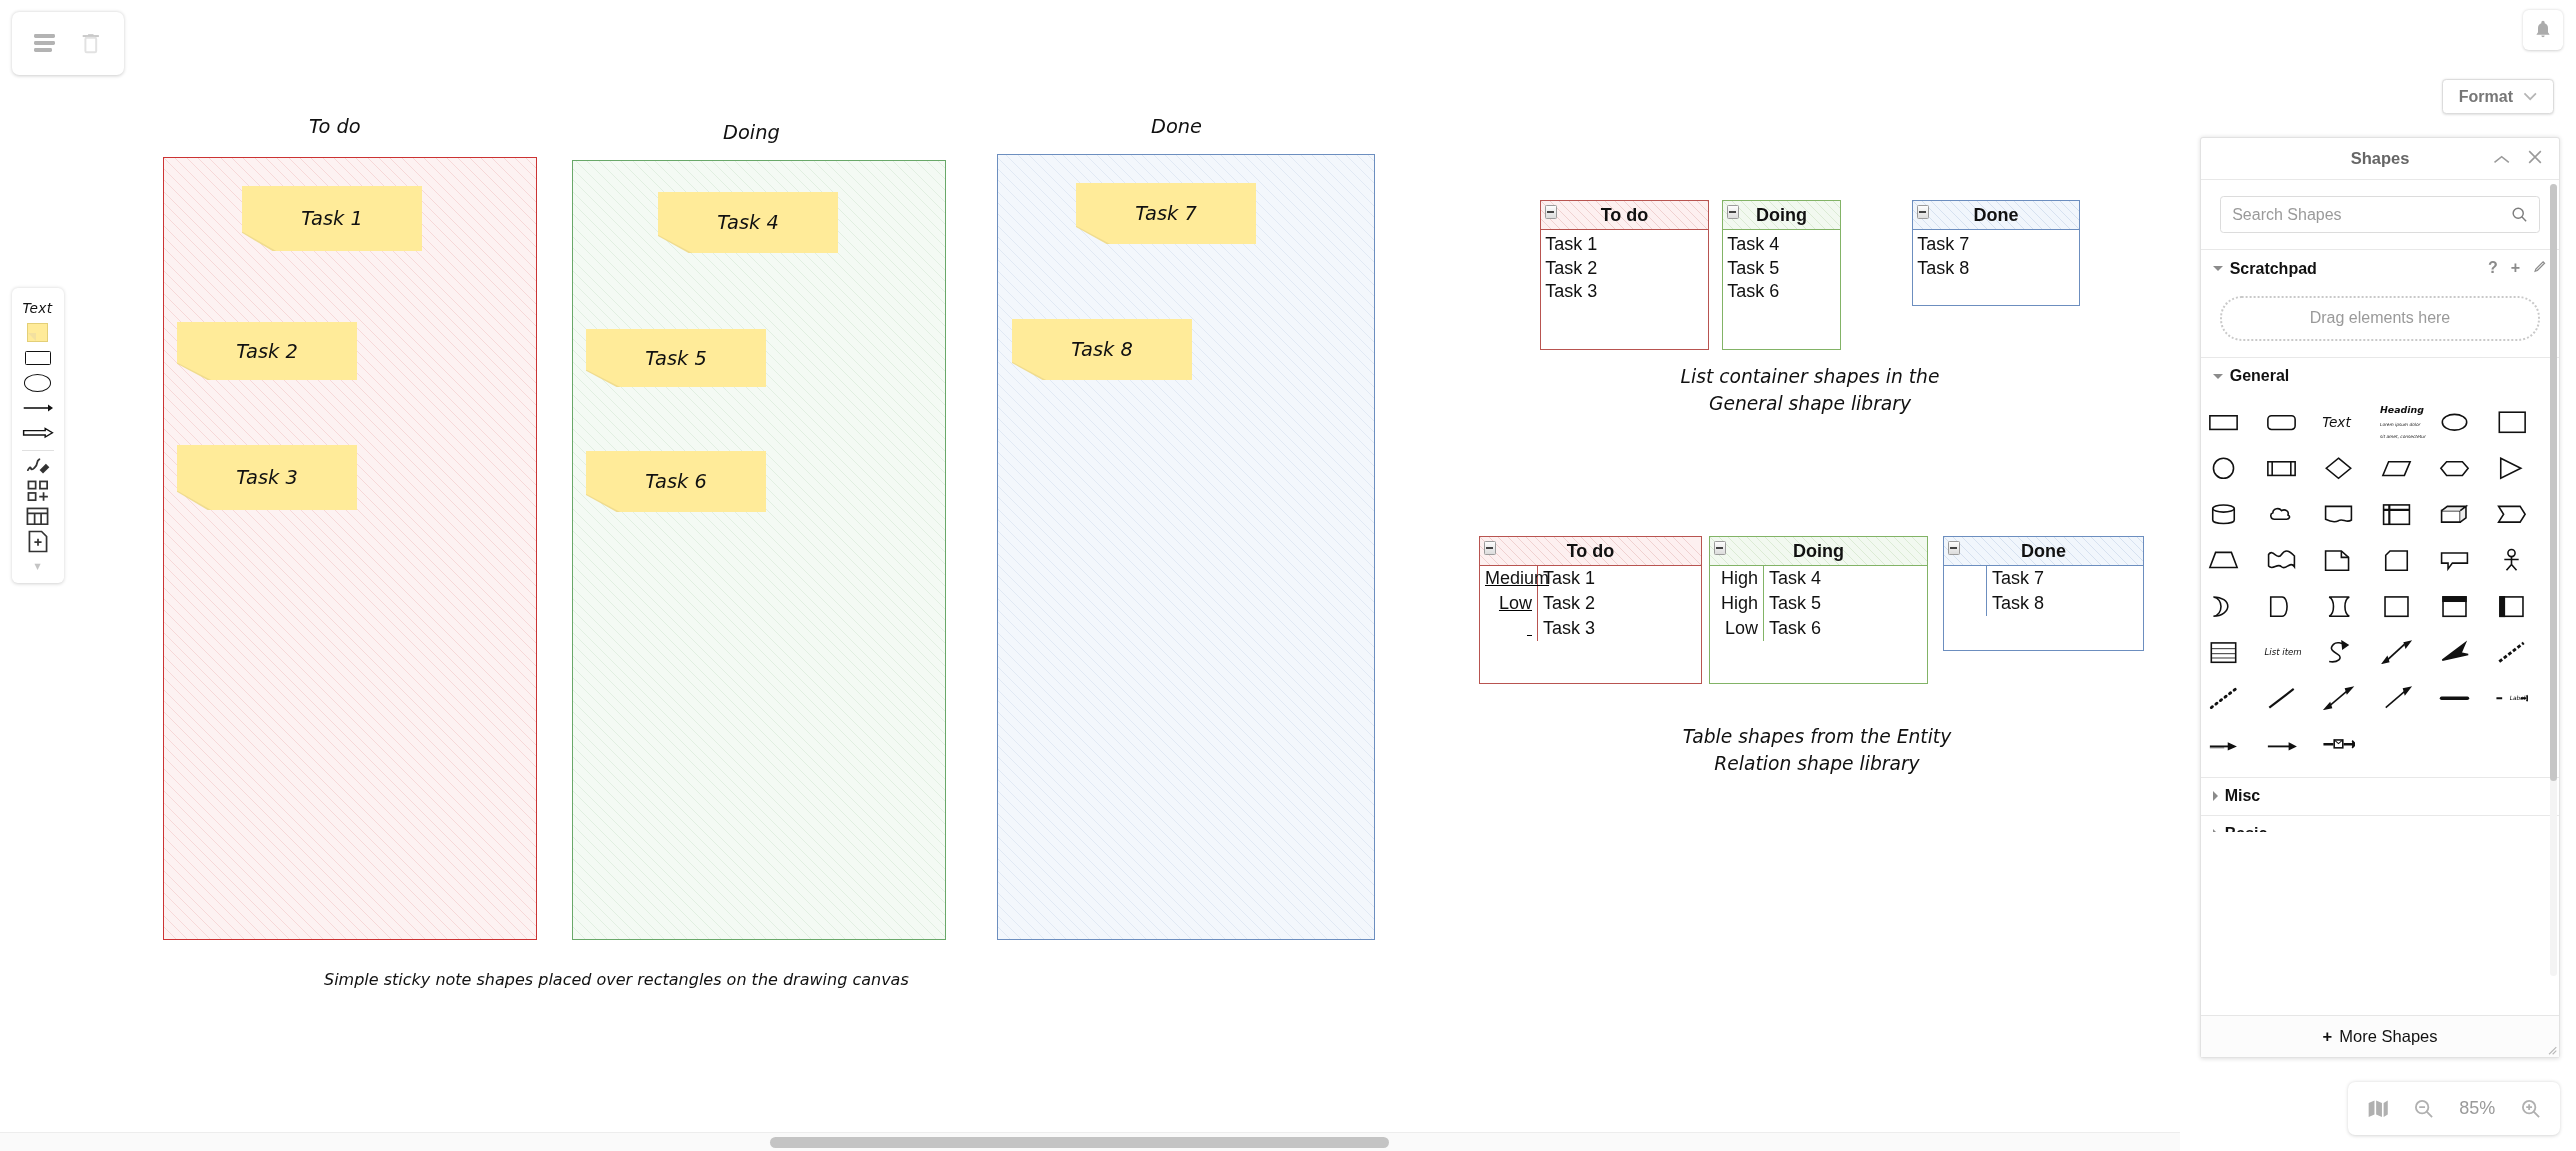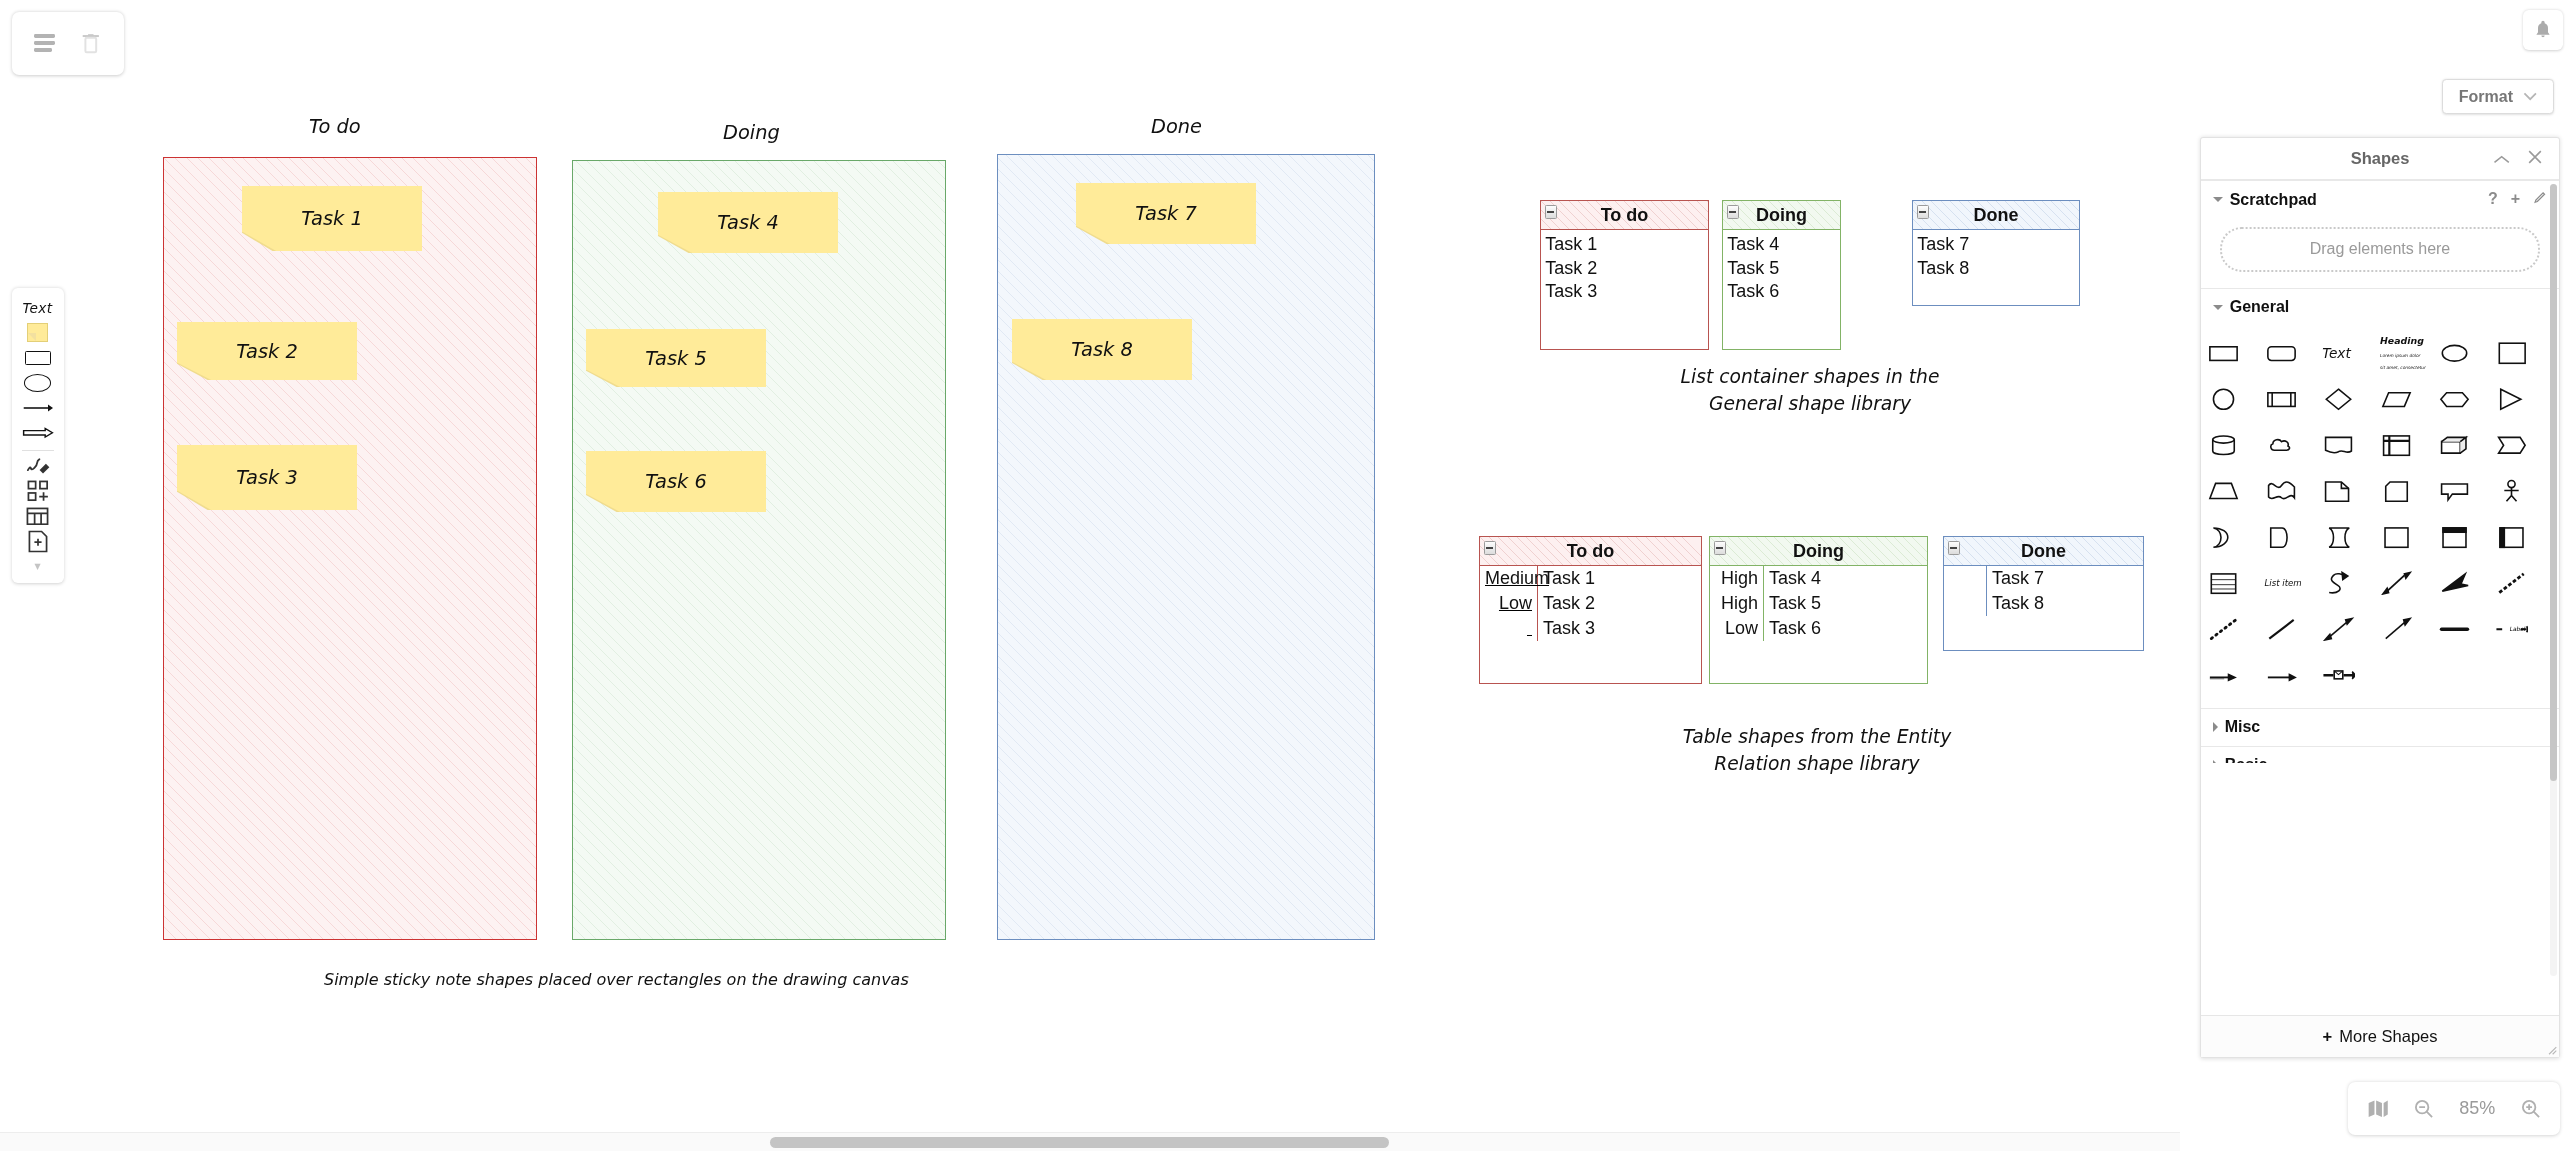--- a/index.html
+++ b/index.html
@@ -397,20 +397,29 @@
           <path d="M2 11l10-8 10 8"></path>
         </svg>
     </span>
     <span class="sp-hbtn" style="right:16px;">
       <svg width="16" height="16" viewBox="0 0 22 22" fill="none" stroke="#9a9a9a" stroke-width="2.2">
           <path d="M3 3l16 16M19 3L3 19"></path>
         </svg>
     </span>
   </div>
 
+  <div id="sp-search-wrap">
+    <div id="sp-search">
+      <input placeholder="Search Shapes" style="">
+      <svg width="17.3" height="17.3" viewBox="0 0 24 24" fill="none" stroke="#7d7d7d" stroke-width="2">
+          <circle cx="10" cy="10" r="7"></circle>
+          <path d="M15 15l6 6"></path>
+        </svg>
+    </div>
+  </div>
 
   <div class="sp-section">
     <div class="sp-sec-head">
       <span class="tri tri-down"></span>
       <span>Scratchpad</span>
       <span class="sec-actions">
         <span>?</span>
         <span>+</span>
         <span>
           <svg width="14.4" height="14.4" viewBox="0 0 20 20" fill="none" stroke="#8b8b8b" stroke-width="1.8">

